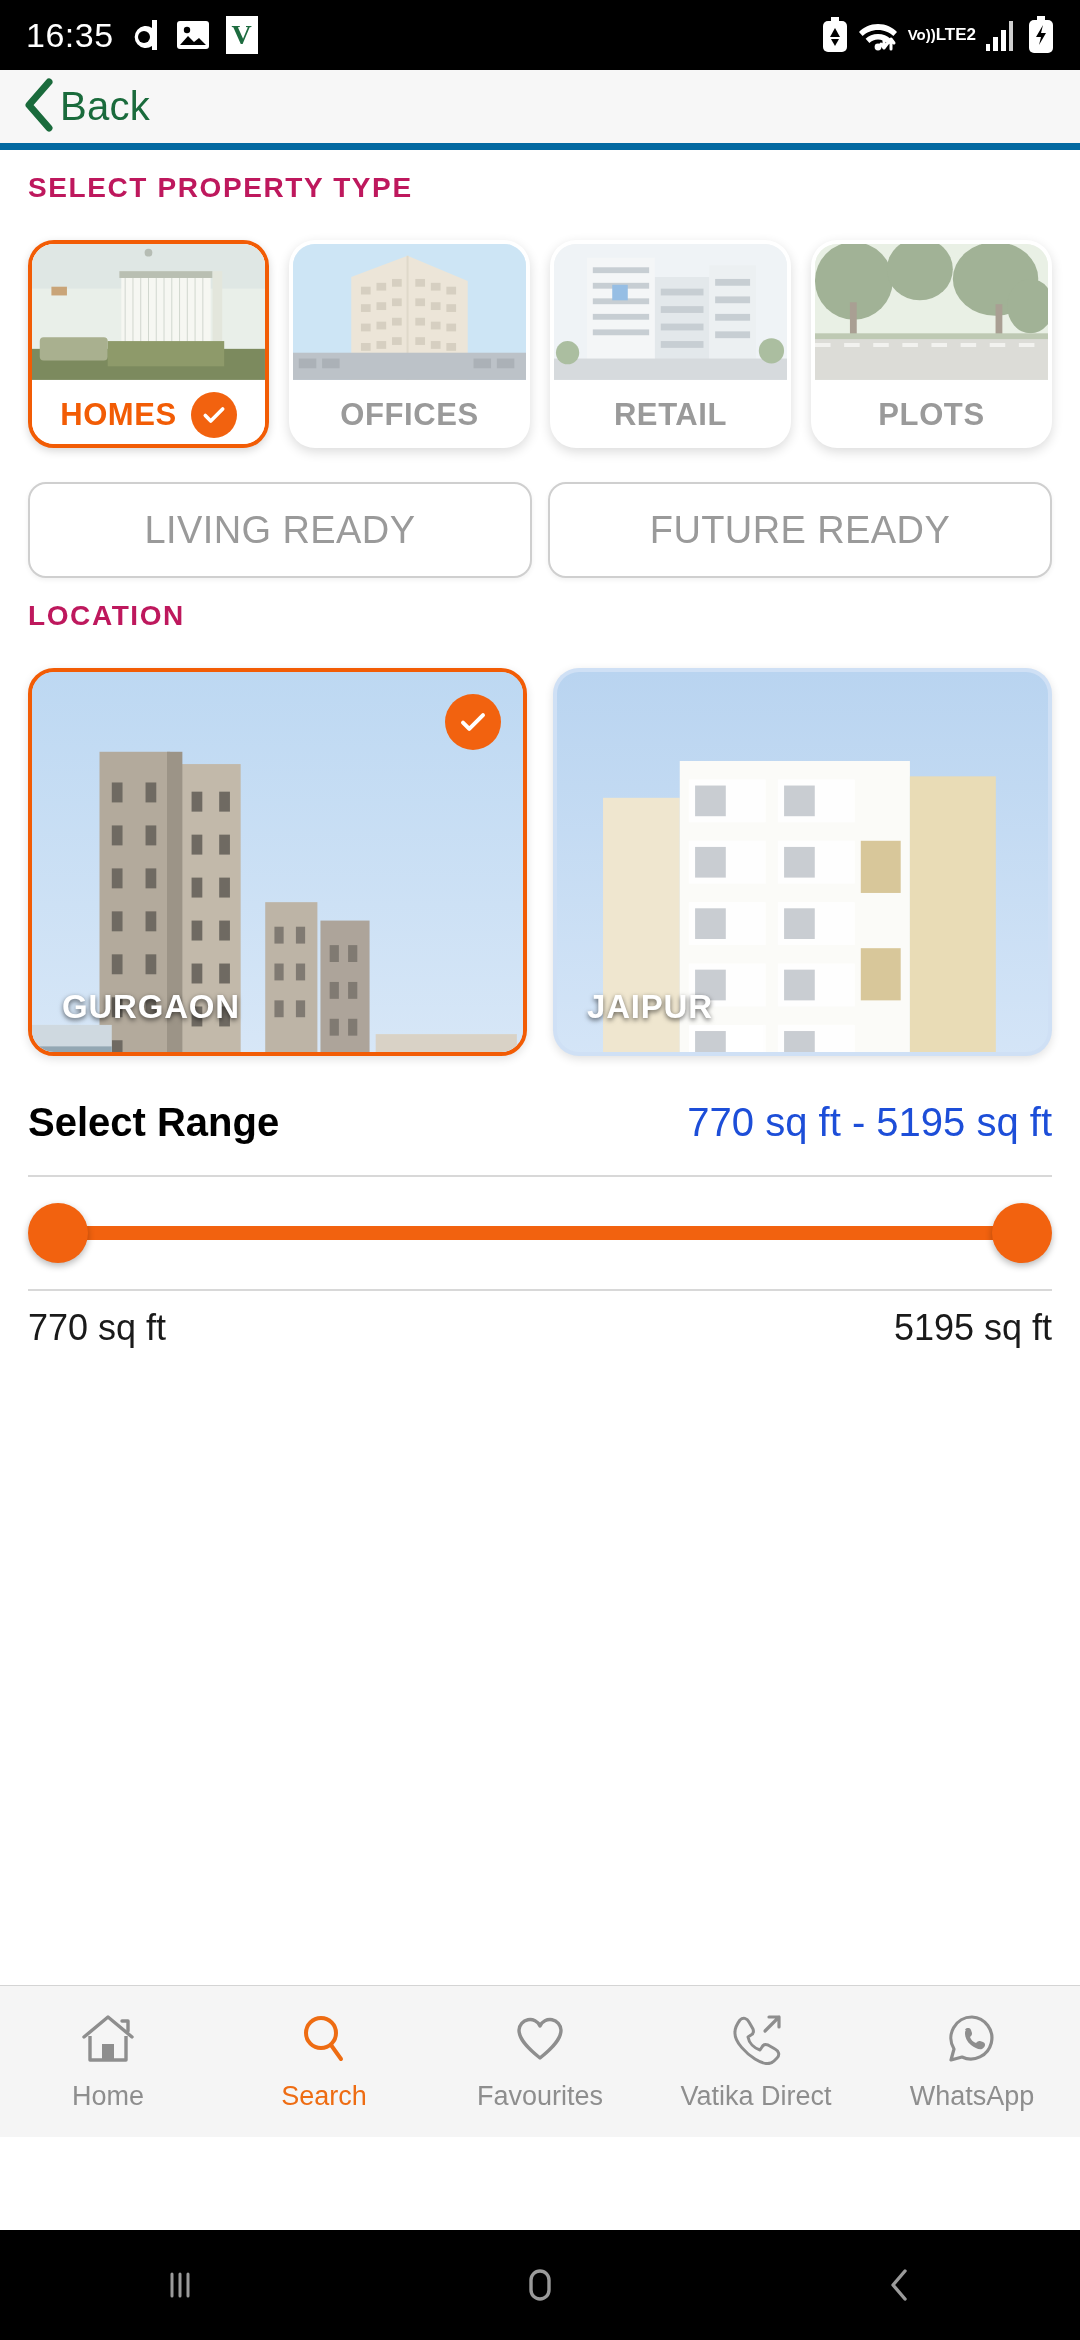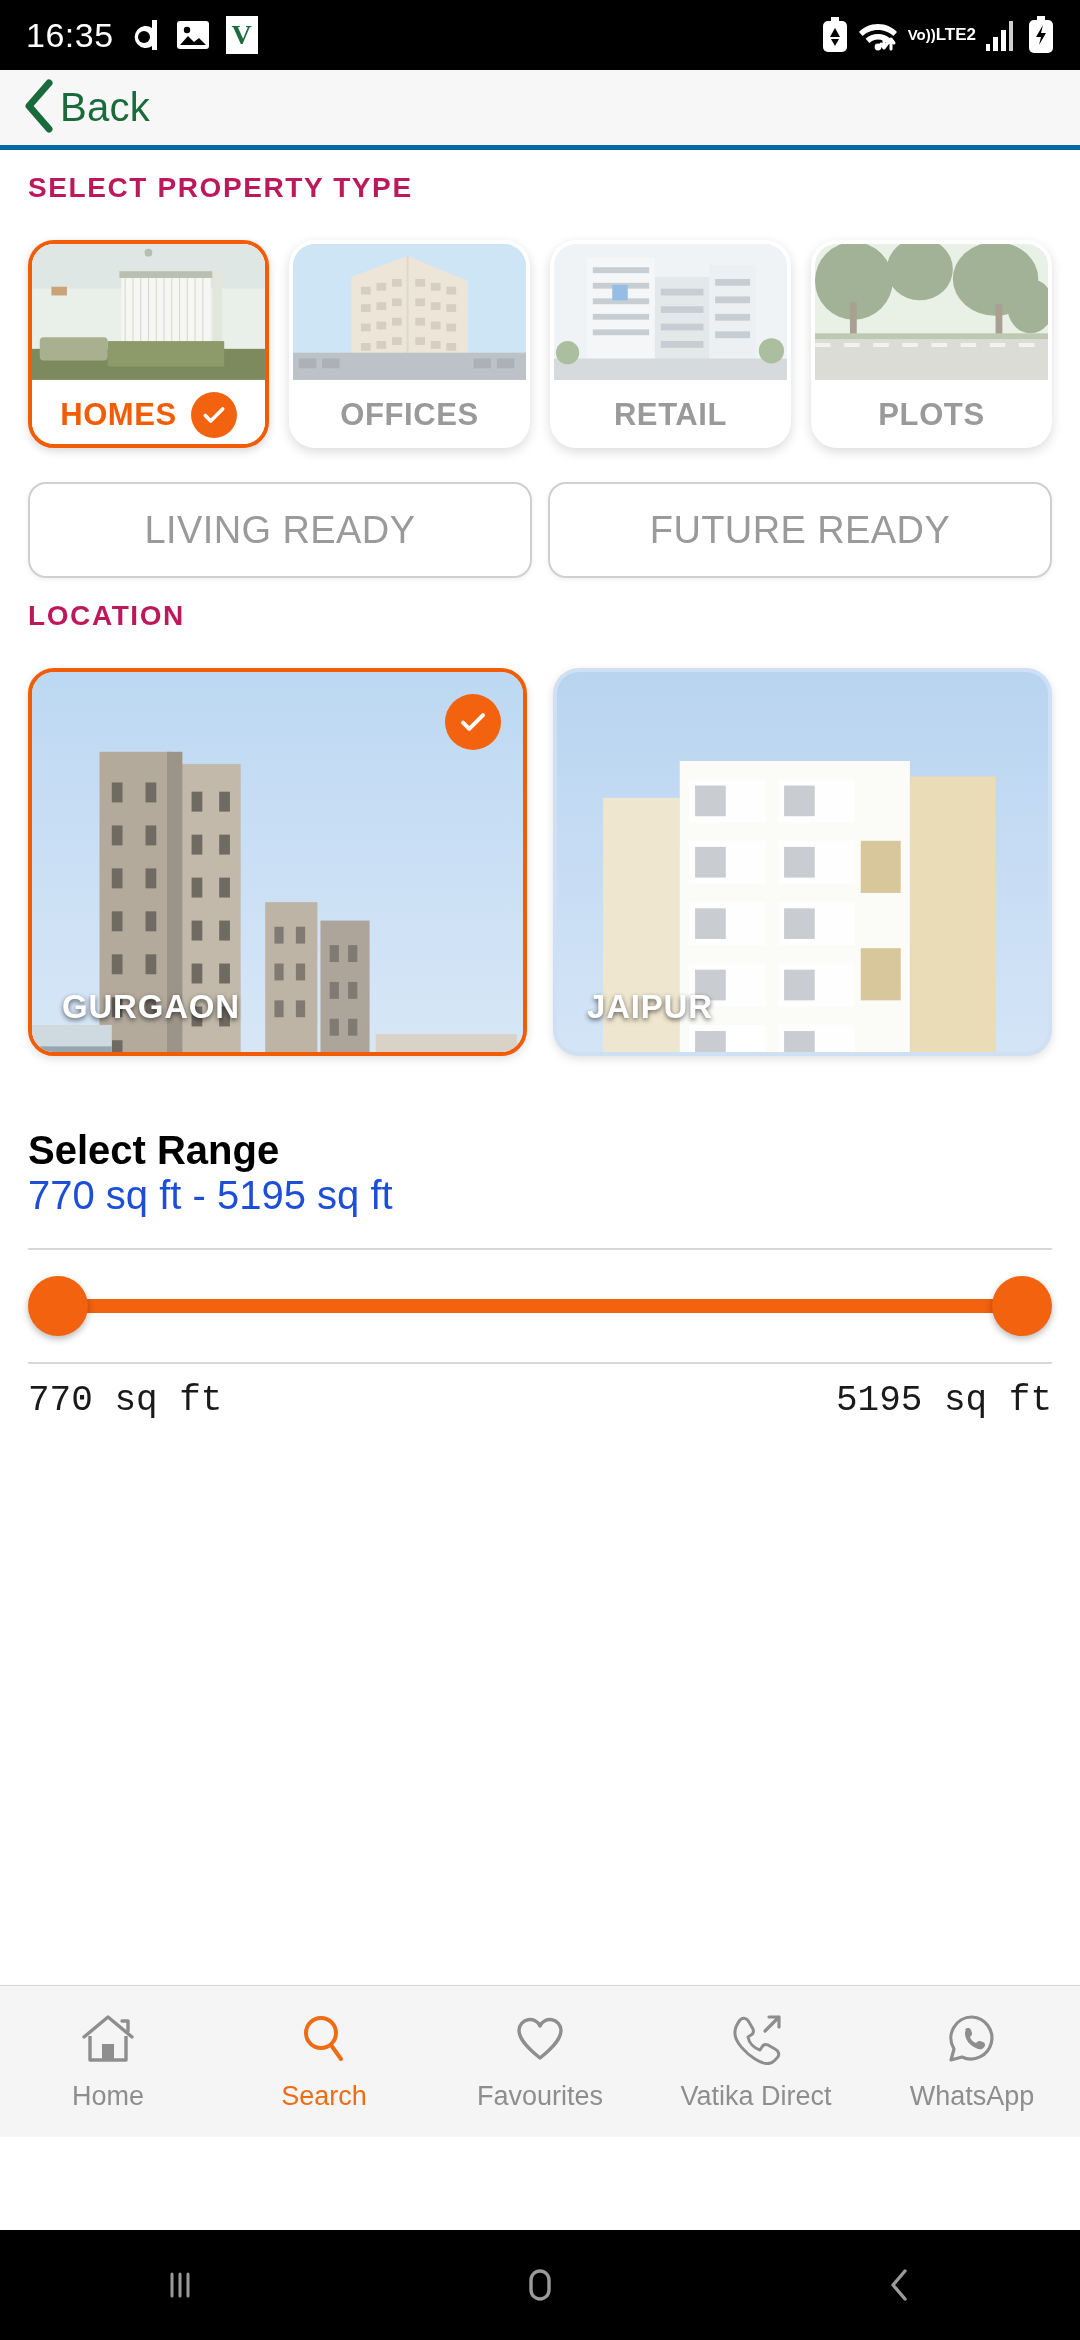--- a/index.html
+++ b/index.html
@@ -29,21 +29,21 @@
   .lte {
     display: flex; flex-direction: row; align-items: center;
     line-height: .95; font-size: 17px; font-weight: 700;
   }
   .lte .vo { font-size: 15px; }
 
   
   .appbar {
     height: 80px; background: #f7f7f7;
     display: flex; align-items: center; padding: 0 22px;
-    border-bottom: 5px solid #0369a1;
+    border-bottom: 7px solid #0369a1;
   }
   .back { display: flex; align-items: center; gap: 4px; color: #1a6b3c; }
   .back-label { font-size: 40px; font-weight: 400; letter-spacing: .3px; }
 
   
   .content { padding: 0 28px; background: #fff; }
   .section-head {
     font-size: 28px; font-weight: 700; color: #be185d;
     letter-spacing: 1.6px; margin-top: 22px;
   }
@@ -106,43 +106,42 @@
   }
   .loc .tick-badge {
     position: absolute; right: 22px; top: 22px;
     width: 56px; height: 56px; border-radius: 50%; background: #f2620f;
     display: flex; align-items: center; justify-content: center;
   }
 
   
   .range-head {
     display: flex; align-items: baseline; justify-content: space-between;
-    margin-top: 72px;
-    flex-direction: column;
+    margin-top: 44px;
   }
   .range-title { font-size: 40px; font-weight: 700; color: #000; }
   .range-value { font-size: 40px; font-weight: 400; color: #1d4ed8; }
 
   .slider-wrap { margin-top: 30px; }
   .hline { height: 2px; background: #d8d8d8; }
   .track-area { position: relative; height: 112px; }
   .track {
     position: absolute; left: 30px; right: 30px; top: 50%;
     transform: translateY(-50%); height: 14px; background: #f2620f;
     border-radius: 7px;
   }
   .knob {
     position: absolute; top: 50%; transform: translateY(-50%);
     width: 60px; height: 60px; border-radius: 50%; background: #f2620f;
     box-shadow: 0 3px 7px rgba(0,0,0,.28);
   }
   .knob.left { left: 0; }
   .knob.right { right: 0; }
   .range-labels {
-    display: flex; justify-content: space-between; margin-top: 16px; font-family: Liberation Mono, monospace;
+    display: flex; justify-content: space-between; margin-top: 16px;
   }
   .range-label { font-size: 36px; color: #1a1a1a; }
 
   
   .cta-peek {
     position: absolute; left: 88px; right: 88px; top: 2028px;
     height: 90px; background: #e2700f; border-radius: 14px;
   }
 
   

